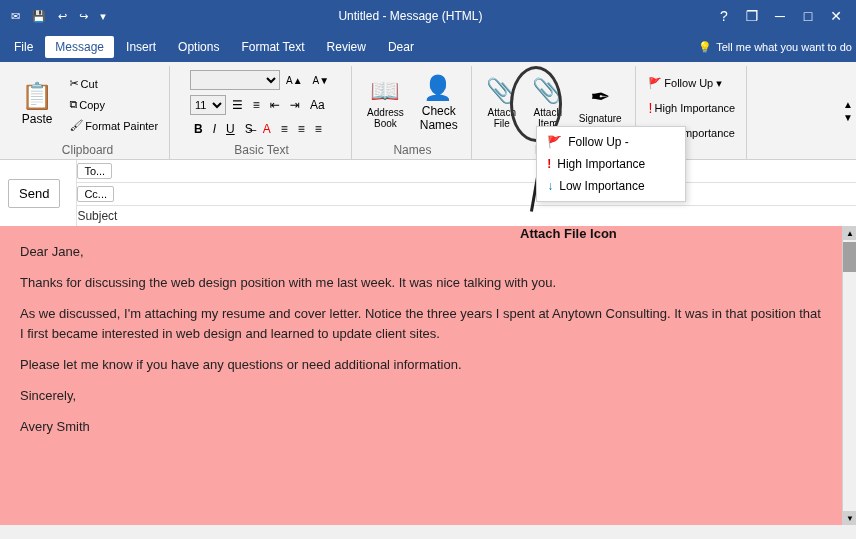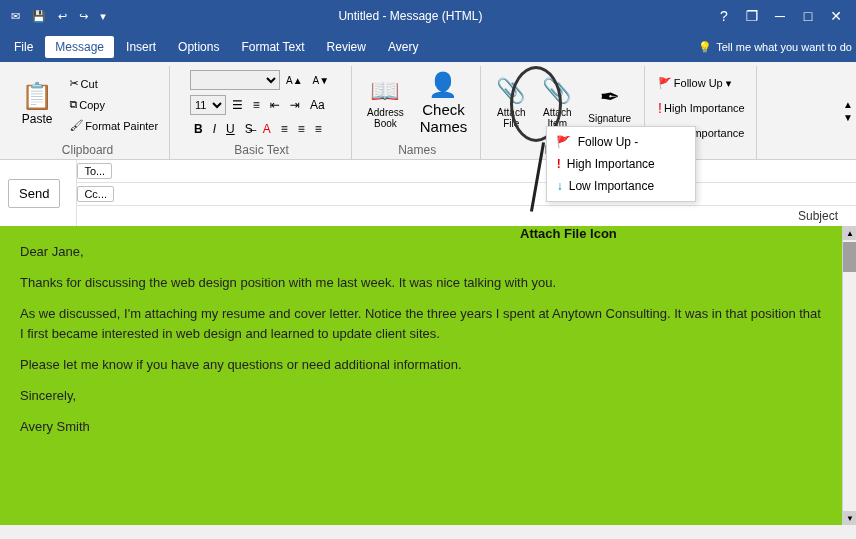--- a/index.html
+++ b/index.html
@@ -168,21 +168,21 @@
     }
     .form-row:last-child { border-bottom: none; }
     .form-label-btn {
       background: none; border: 1px solid #c0c0c0; border-radius: 2px;
       font-size: 11px; padding: 1px 6px; cursor: pointer; margin-right: 6px;
       min-width: 32px; text-align: center;
     }
     .form-input {
       flex: 1; border: none; outline: none; font-size: 12px; padding: 1px 2px;
     }
-    .subject-row { display: flex; align-items: center; padding: 3px 0; justify-content: flex-end; }
+    .subject-row { display: flex; align-items: center; padding: 3px 0; }
     .subject-label { font-size: 12px; margin-right: 8px; min-width: 50px; color: #333; }
     .subject-input {
       flex: 1; border: 1px solid #3c78c8; outline: none; font-size: 12px;
       padding: 2px 4px; color: #333;
     }
     .send-btn {
       background: none; border: 1px solid #bbb; padding: 6px 10px; cursor: pointer;
       font-size: 13px; border-radius: 2px; margin-right: 8px;
     }
 
@@ -193,21 +193,21 @@
       align-items: stretch;
     }
     .send-col {
       display: flex; flex-direction: column; align-items: center; justify-content: center;
       padding: 6px 8px; border-right: 1px solid #e0e0e0;
     }
     .fields-col { flex: 1; }
 
     
     .body-area {
-      background: #84cc16;
+      background: #fca5a5;
       flex: 1;
       padding: 16px 20px;
       font-size: 13px;
       line-height: 1.6;
       color: #222;
       overflow-y: auto;
       height: calc(539px - 32px - 30px - 98px - 80px);
       position: relative;
     }
     .body-area p { margin-bottom: 10px; }
@@ -245,21 +245,21 @@
   </div>
 </div>
 
 <div class="menu-bar">
   <span class="menu-item">File</span>
   <span class="menu-item active">Message</span>
   <span class="menu-item">Insert</span>
   <span class="menu-item">Options</span>
   <span class="menu-item">Format Text</span>
   <span class="menu-item">Review</span>
-  <span class="menu-item">Avery</span>
+  <span class="menu-item">Dear</span>
   <div class="menu-search">
     <span>💡</span>
     <span>Tell me what you want to do</span>
   </div>
 </div>
 
 <div class="ribbon">
 
   <div class="ribbon-group">
     <div class="ribbon-group-content paste-group">
@@ -320,21 +320,21 @@
 
   <div class="ribbon-group">
     <div class="ribbon-group-content">
       <button class="ribbon-btn-large">
         <span class="btn-icon">📖</span>
         <span style="font-size:10px;white-space:pre-line;text-align:center;">Address
 Book</span>
       </button>
       <button class="ribbon-btn-large">
         <span class="btn-icon">👤</span>
-        <span style="font-size:15px;white-space:pre-line;text-align:center;">Check
+        <span style="font-size:12px;white-space:pre-line;text-align:center;">Check
 Names</span>
       </button>
     </div>
     <div class="ribbon-group-label">Names</div>
   </div>
 
   <div class="ribbon-group">
     <div class="ribbon-group-content">
       <button class="ribbon-btn-large" style="position:relative;">
         <span class="btn-icon">📎</span>

